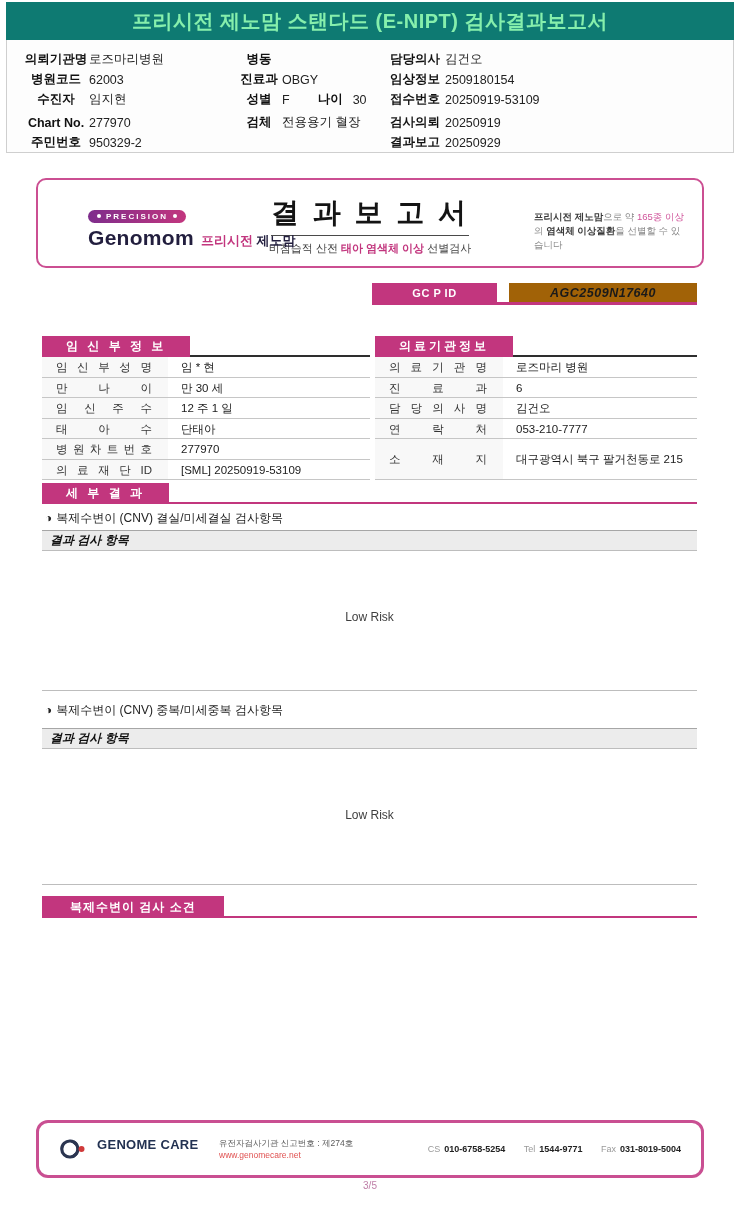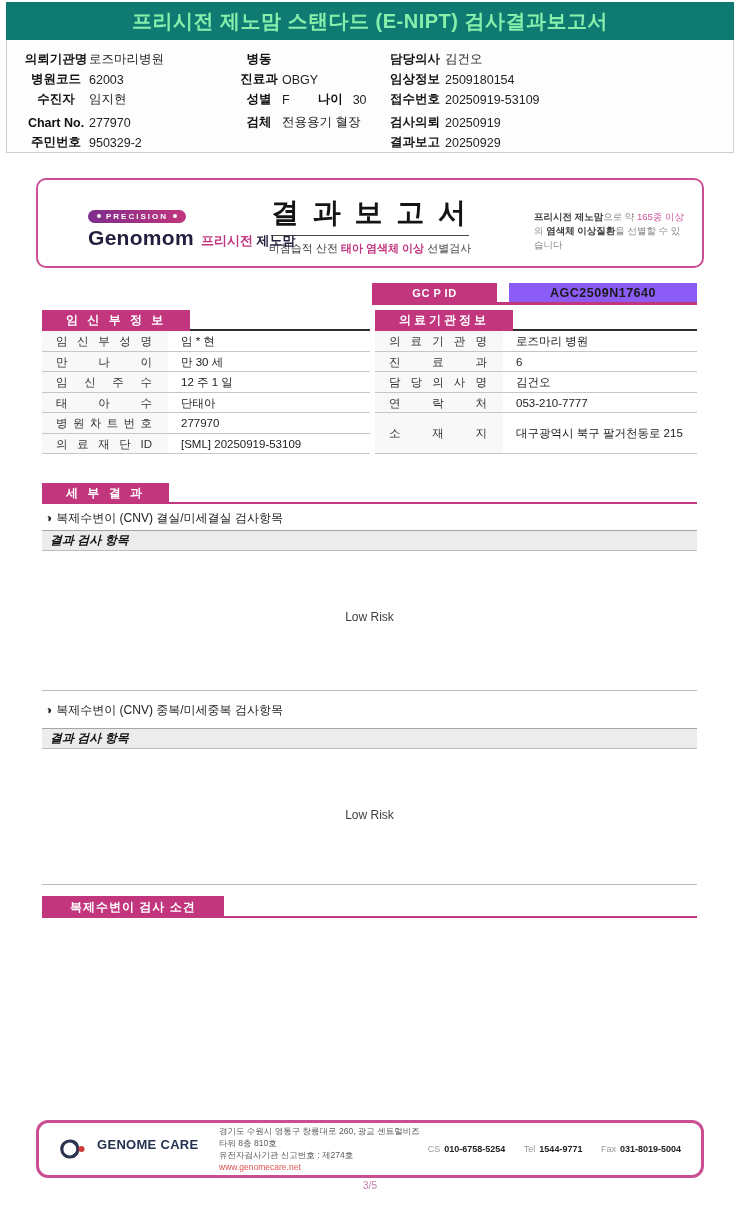--- a/index.html
+++ b/index.html
@@ -49,25 +49,25 @@
   .tagline { position:absolute; right:16px; top:30px; width:152px; font-size:9.5px;
     line-height:14px; color:#8a8a8a; }
   .tagline .b { color:#3a3a3a; font-weight:bold; }
   .tagline .pink { color:#d0549a; }
 
   
   .gcpid { position:absolute; left:372px; top:283px; width:325px; height:22px;
     display:flex; border-bottom:3px solid #c2367e;gap:12px; }
   .gcpid-label { width:125px; background:#c2367e; color:#fff; font-size:11px; font-weight:bold;
     display:flex; align-items:center; justify-content:center; letter-spacing:0.5px; }
-  .gcpid-value { flex:1; background:#8b5cf6; color:#1a1a1a; font-size:12.5px; font-weight:600;
-    display:flex; align-items:center; justify-content:center; letter-spacing:0.5px; }
-
-  
-  .itable { position:absolute; top:310px; }
+  .gcpid-value { flex:1; background:#a16207; color:#1a1a1a; font-size:12.5px; font-weight:600;
+    display:flex; align-items:center; justify-content:center; letter-spacing:0.5px;font-style:italic; }
+
+  
+  .itable { position:absolute; top:336px; }
   .itable.left { left:42px; width:328px; }
   .itable.right { left:375px; width:322px; }
   .thead { border-bottom:2px solid #2e2e2e; height:21px; }
   .ttab { display:inline-block; height:21px; line-height:21px; background:#c2367e; color:#fff;
     font-size:12px; font-weight:bold; letter-spacing:3px; padding:0 24px; }
   .trow { display:flex; border-bottom:1px solid #c6c6c6; height:20.5px; }
   .trow.tall { height:41px; }
   .tlabel { flex:0 0 auto; font-size:11.5px; color:#333; line-height:20.5px;
     padding:0 16px 0 14px; text-align:justify; text-align-last:justify; background:#f8f8f8; }
   .itable.left .tlabel { width:126px; }
@@ -276,21 +276,20 @@
   <div class="footer-box">
     <div class="flogo">
       <svg width="32" height="24" viewBox="0 0 32 24">
         <path d="M17 7 A8 8 0 1 0 17 17" fill="none" stroke="#2b3550" stroke-width="3.2" stroke-linecap="round"></path>
         <path d="M15 5.2 A8 8 0 0 1 15 18.8" fill="none" stroke="#2b3550" stroke-width="3.2" stroke-linecap="round"></path>
         <circle cx="22.5" cy="12" r="3" fill="#d03a3a"></circle>
       </svg>
       <span class="flogo-text">GENOME CARE</span>
     </div>
     <div class="faddr">
-      <div>경기도 수원시 영통구 창룡대로 260, 광교 센트럴비즈타워 8층 810호</div>
       <div>유전자검사기관 신고번호 : 제274호</div>
       <div><a href="#">www.genomecare.net</a></div>
     </div>
     <div class="fcontacts">
       <span>CS</span><span class="num">010-6758-5254</span>
       <span class="grp">Tel</span><span class="num">1544-9771</span>
       <span class="grp">Fax</span><span class="num">031-8019-5004</span>
     </div>
   </div>
 

